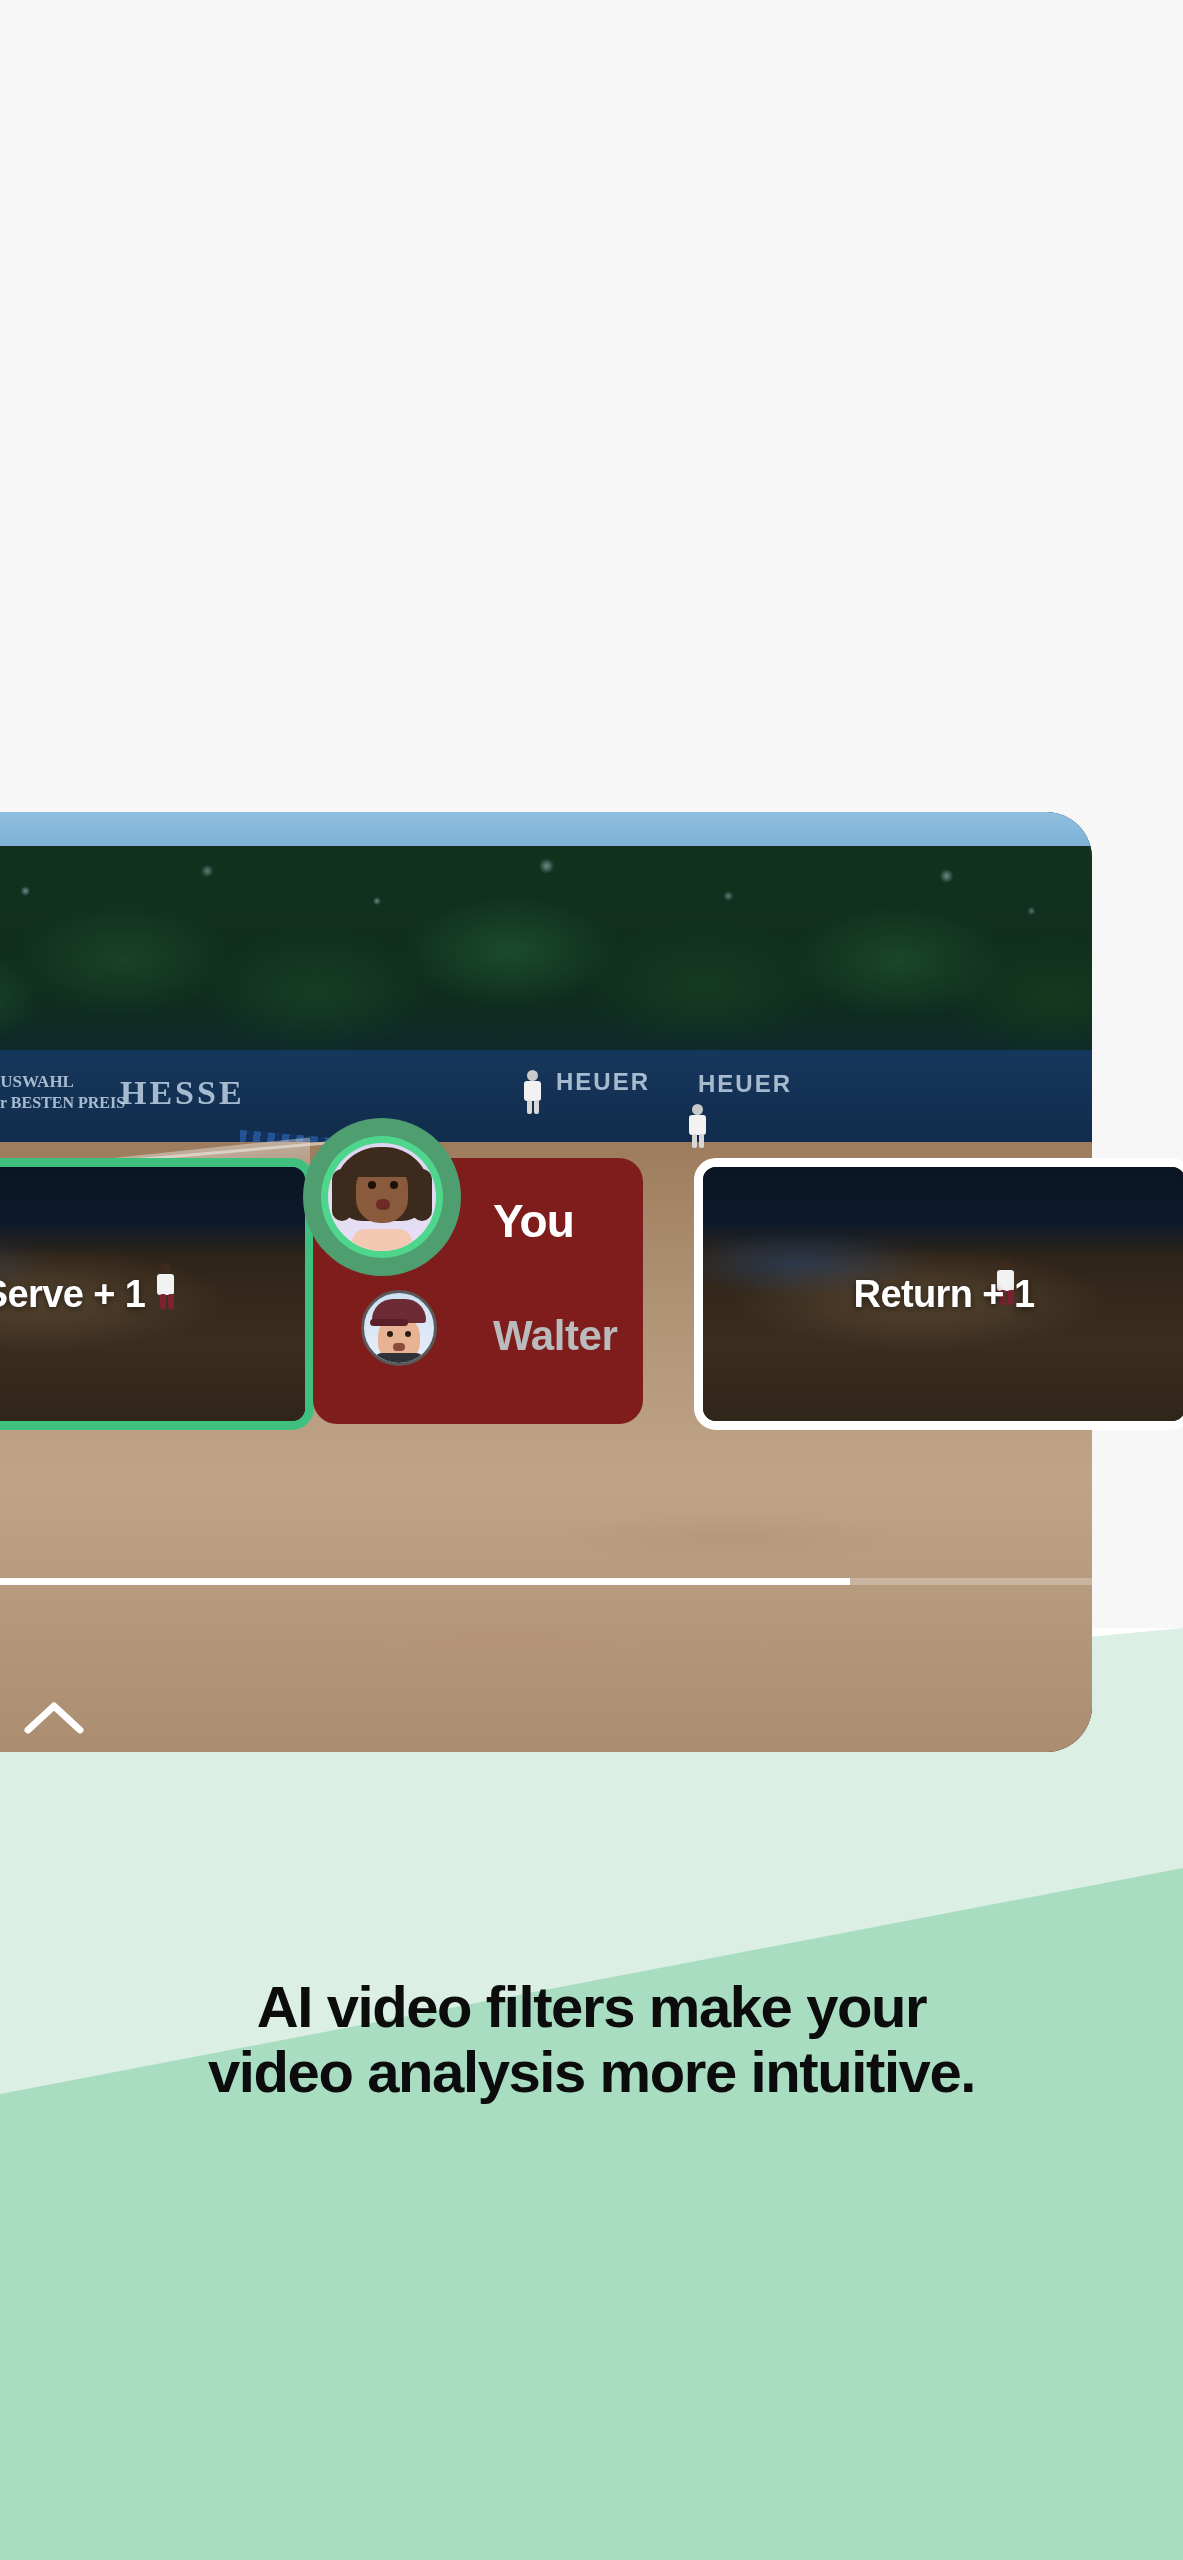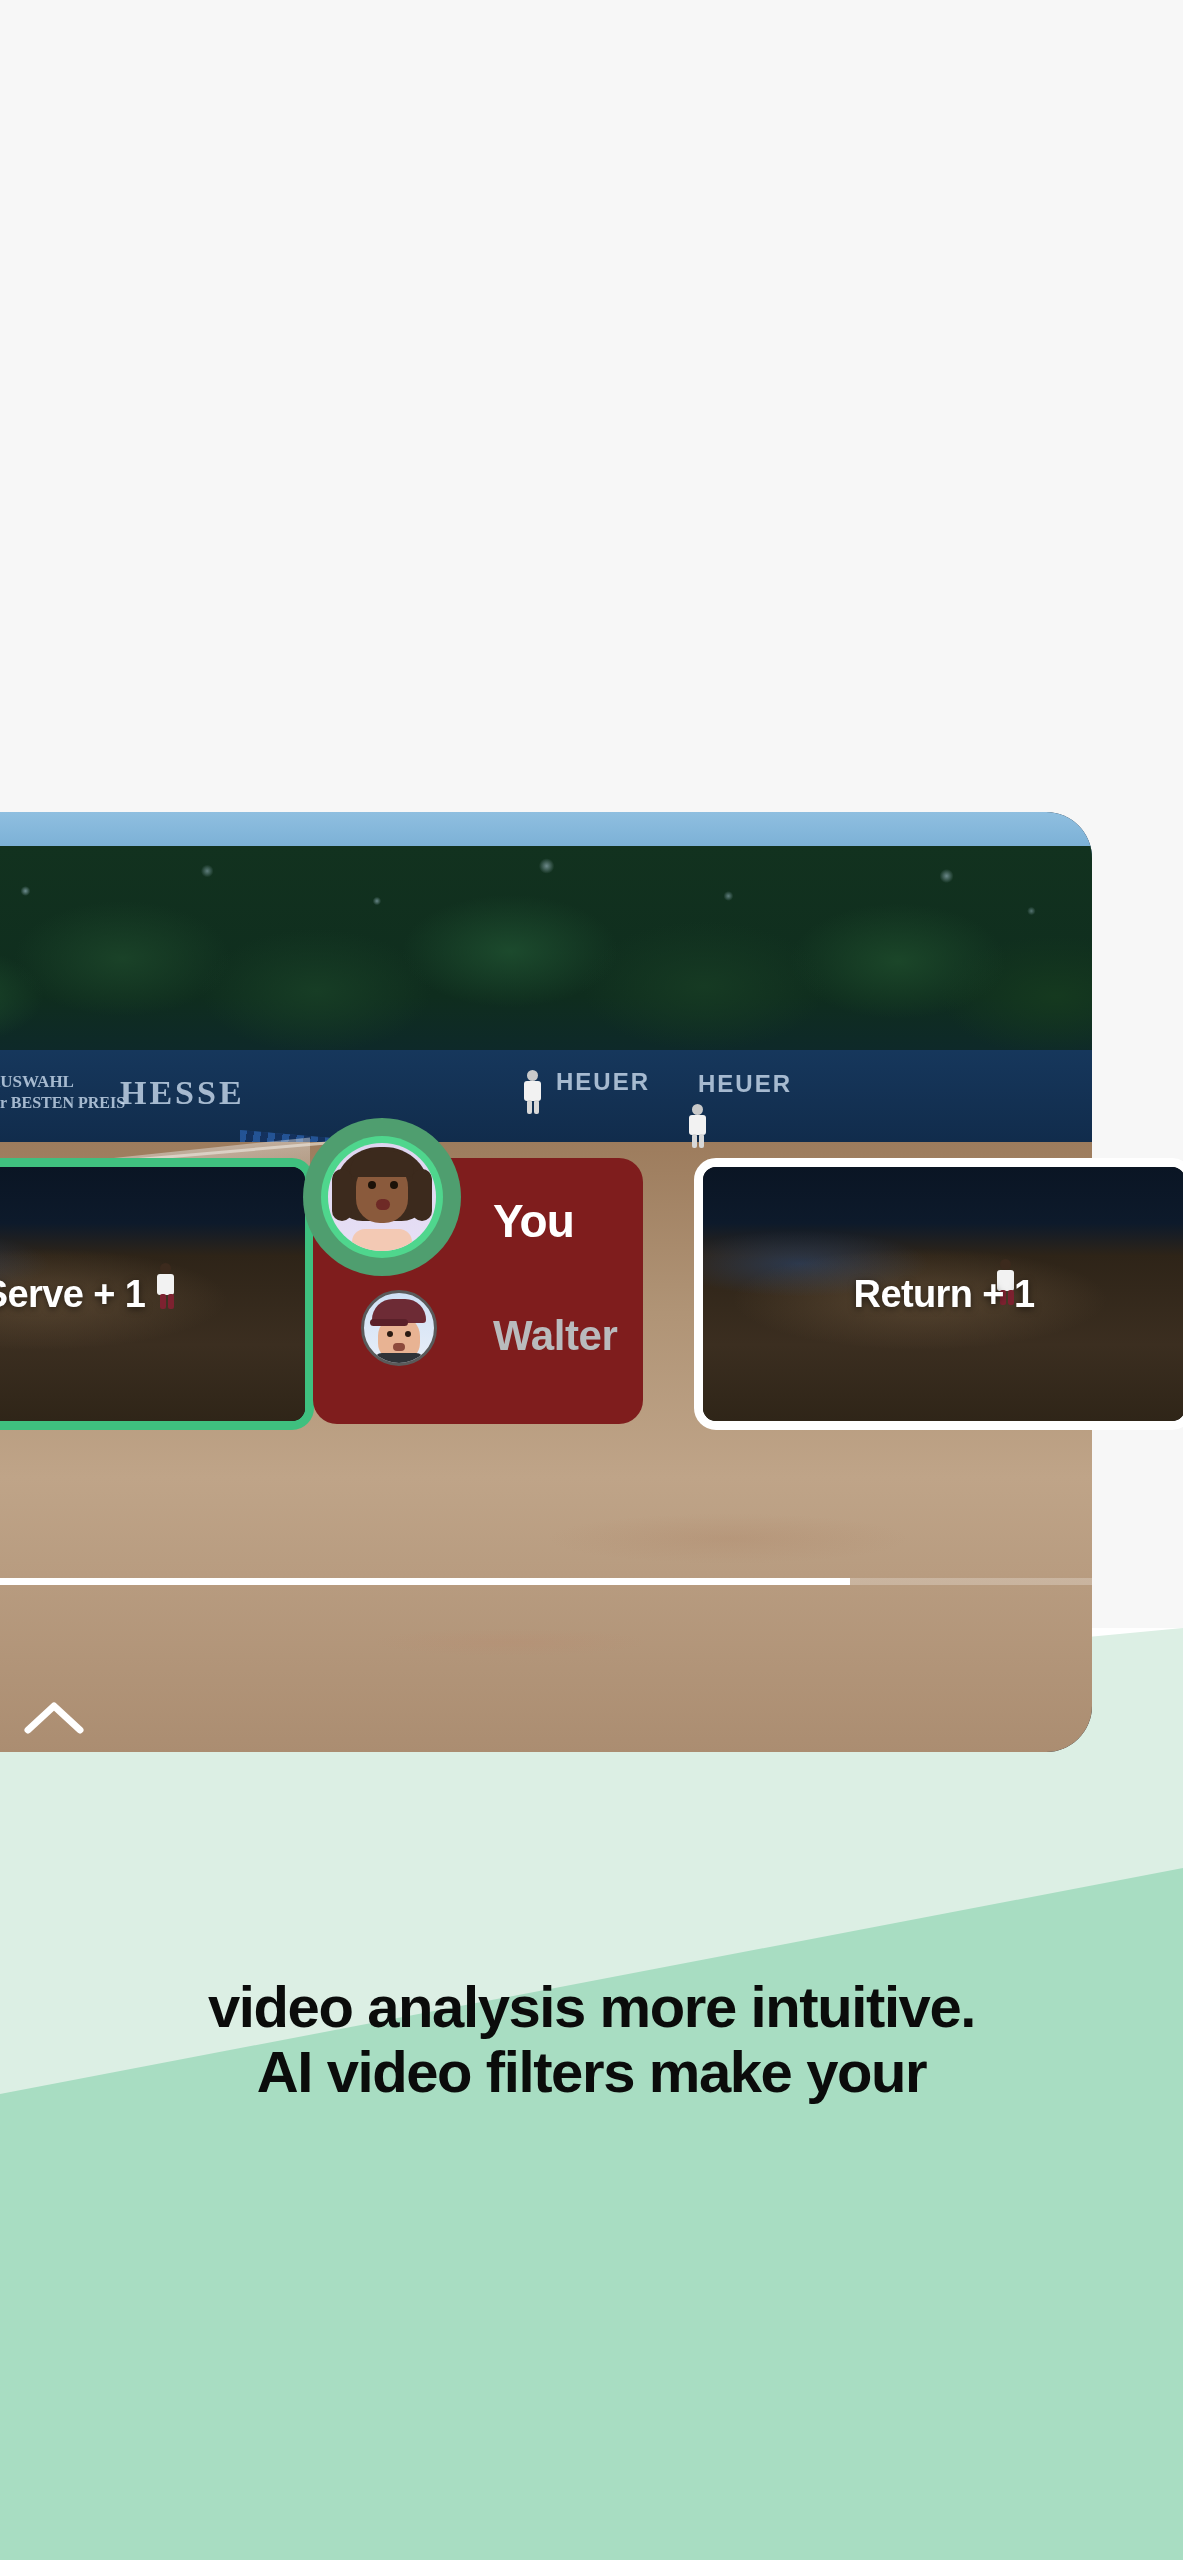--- a/index.html
+++ b/index.html
@@ -198,22 +198,22 @@
 <body>
 
 <div id="top-blank"></div>
 
 <div id="green-section">
   <div id="band-light"></div>
   <div id="band-dark"></div>
 </div>
 
 <div id="headline">
+  <span class="ln">AI video filters make your</span>
   <span class="ln">video analysis more intuitive.</span>
-  <span class="ln">AI video filters make your</span>
 </div>
 
 <div id="video-card">
   <div class="sky"></div>
   <div class="trees"></div>
 
   <div class="fence">
     <span class="banner-txt" style="left:108px;top:22px;font-size:17px;">AUSWAHL</span>
     <span class="banner-txt" style="left:104px;top:44px;font-size:16px;">zur BESTEN PREIS</span>
     <span class="banner-txt" style="left:240px;top:24px;font-size:34px;letter-spacing:3px;">HESSE</span>

